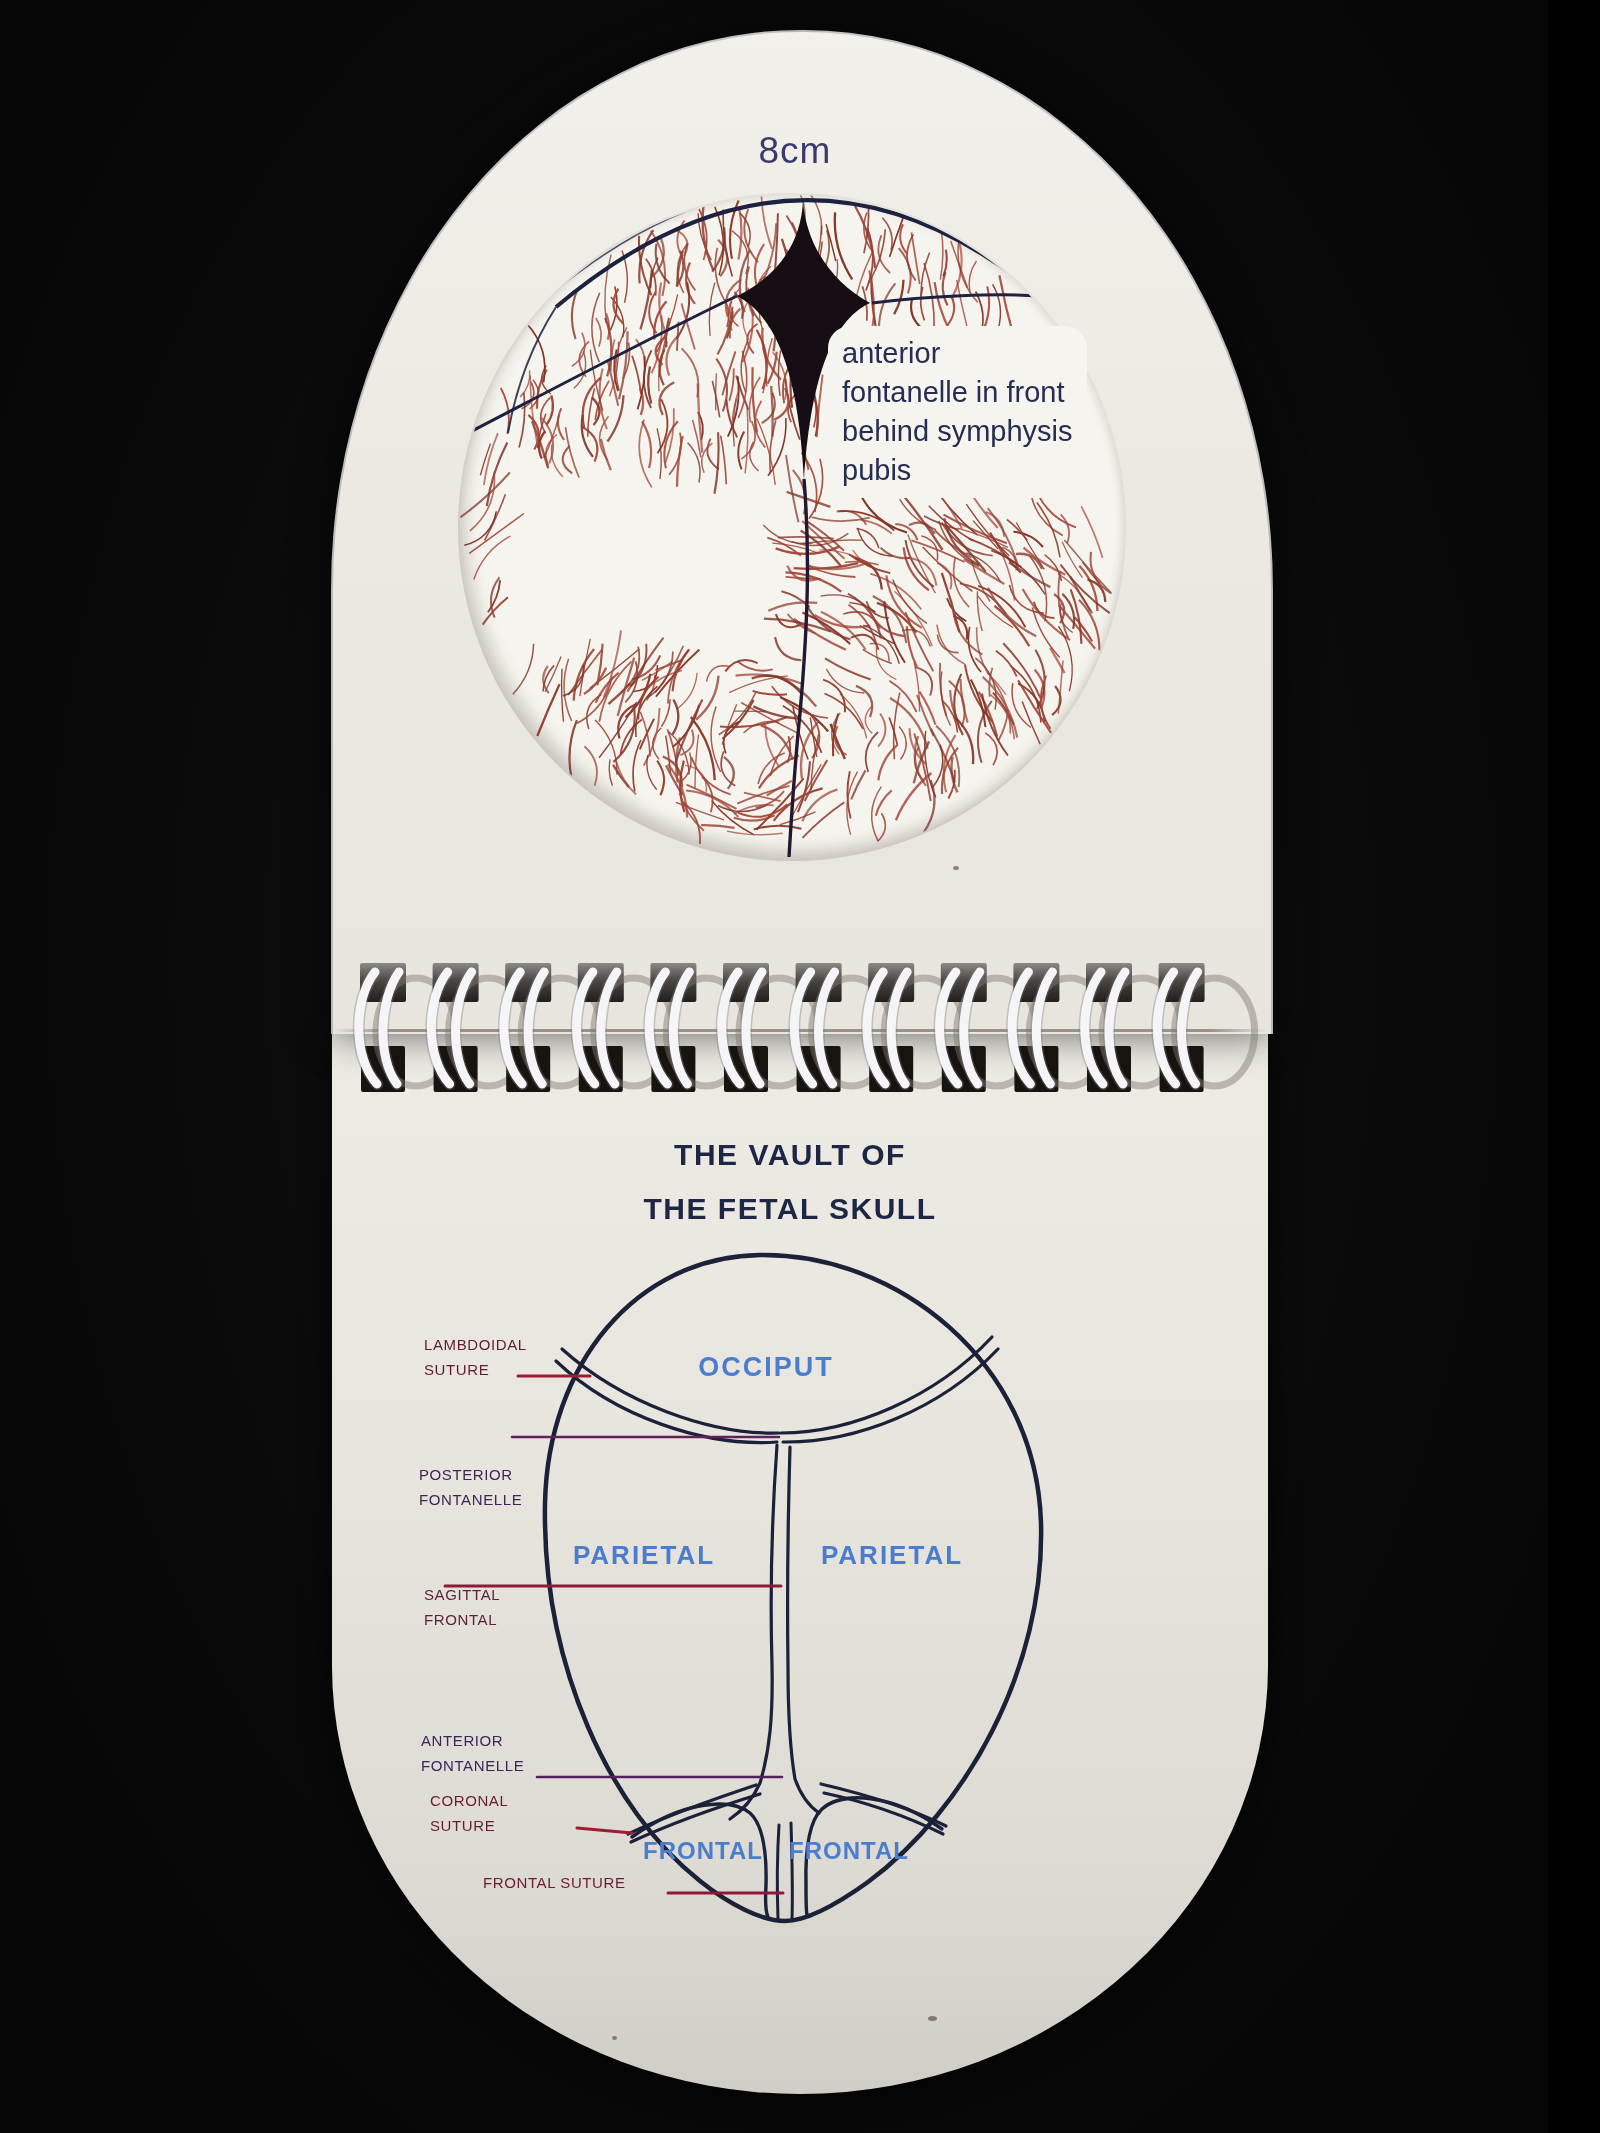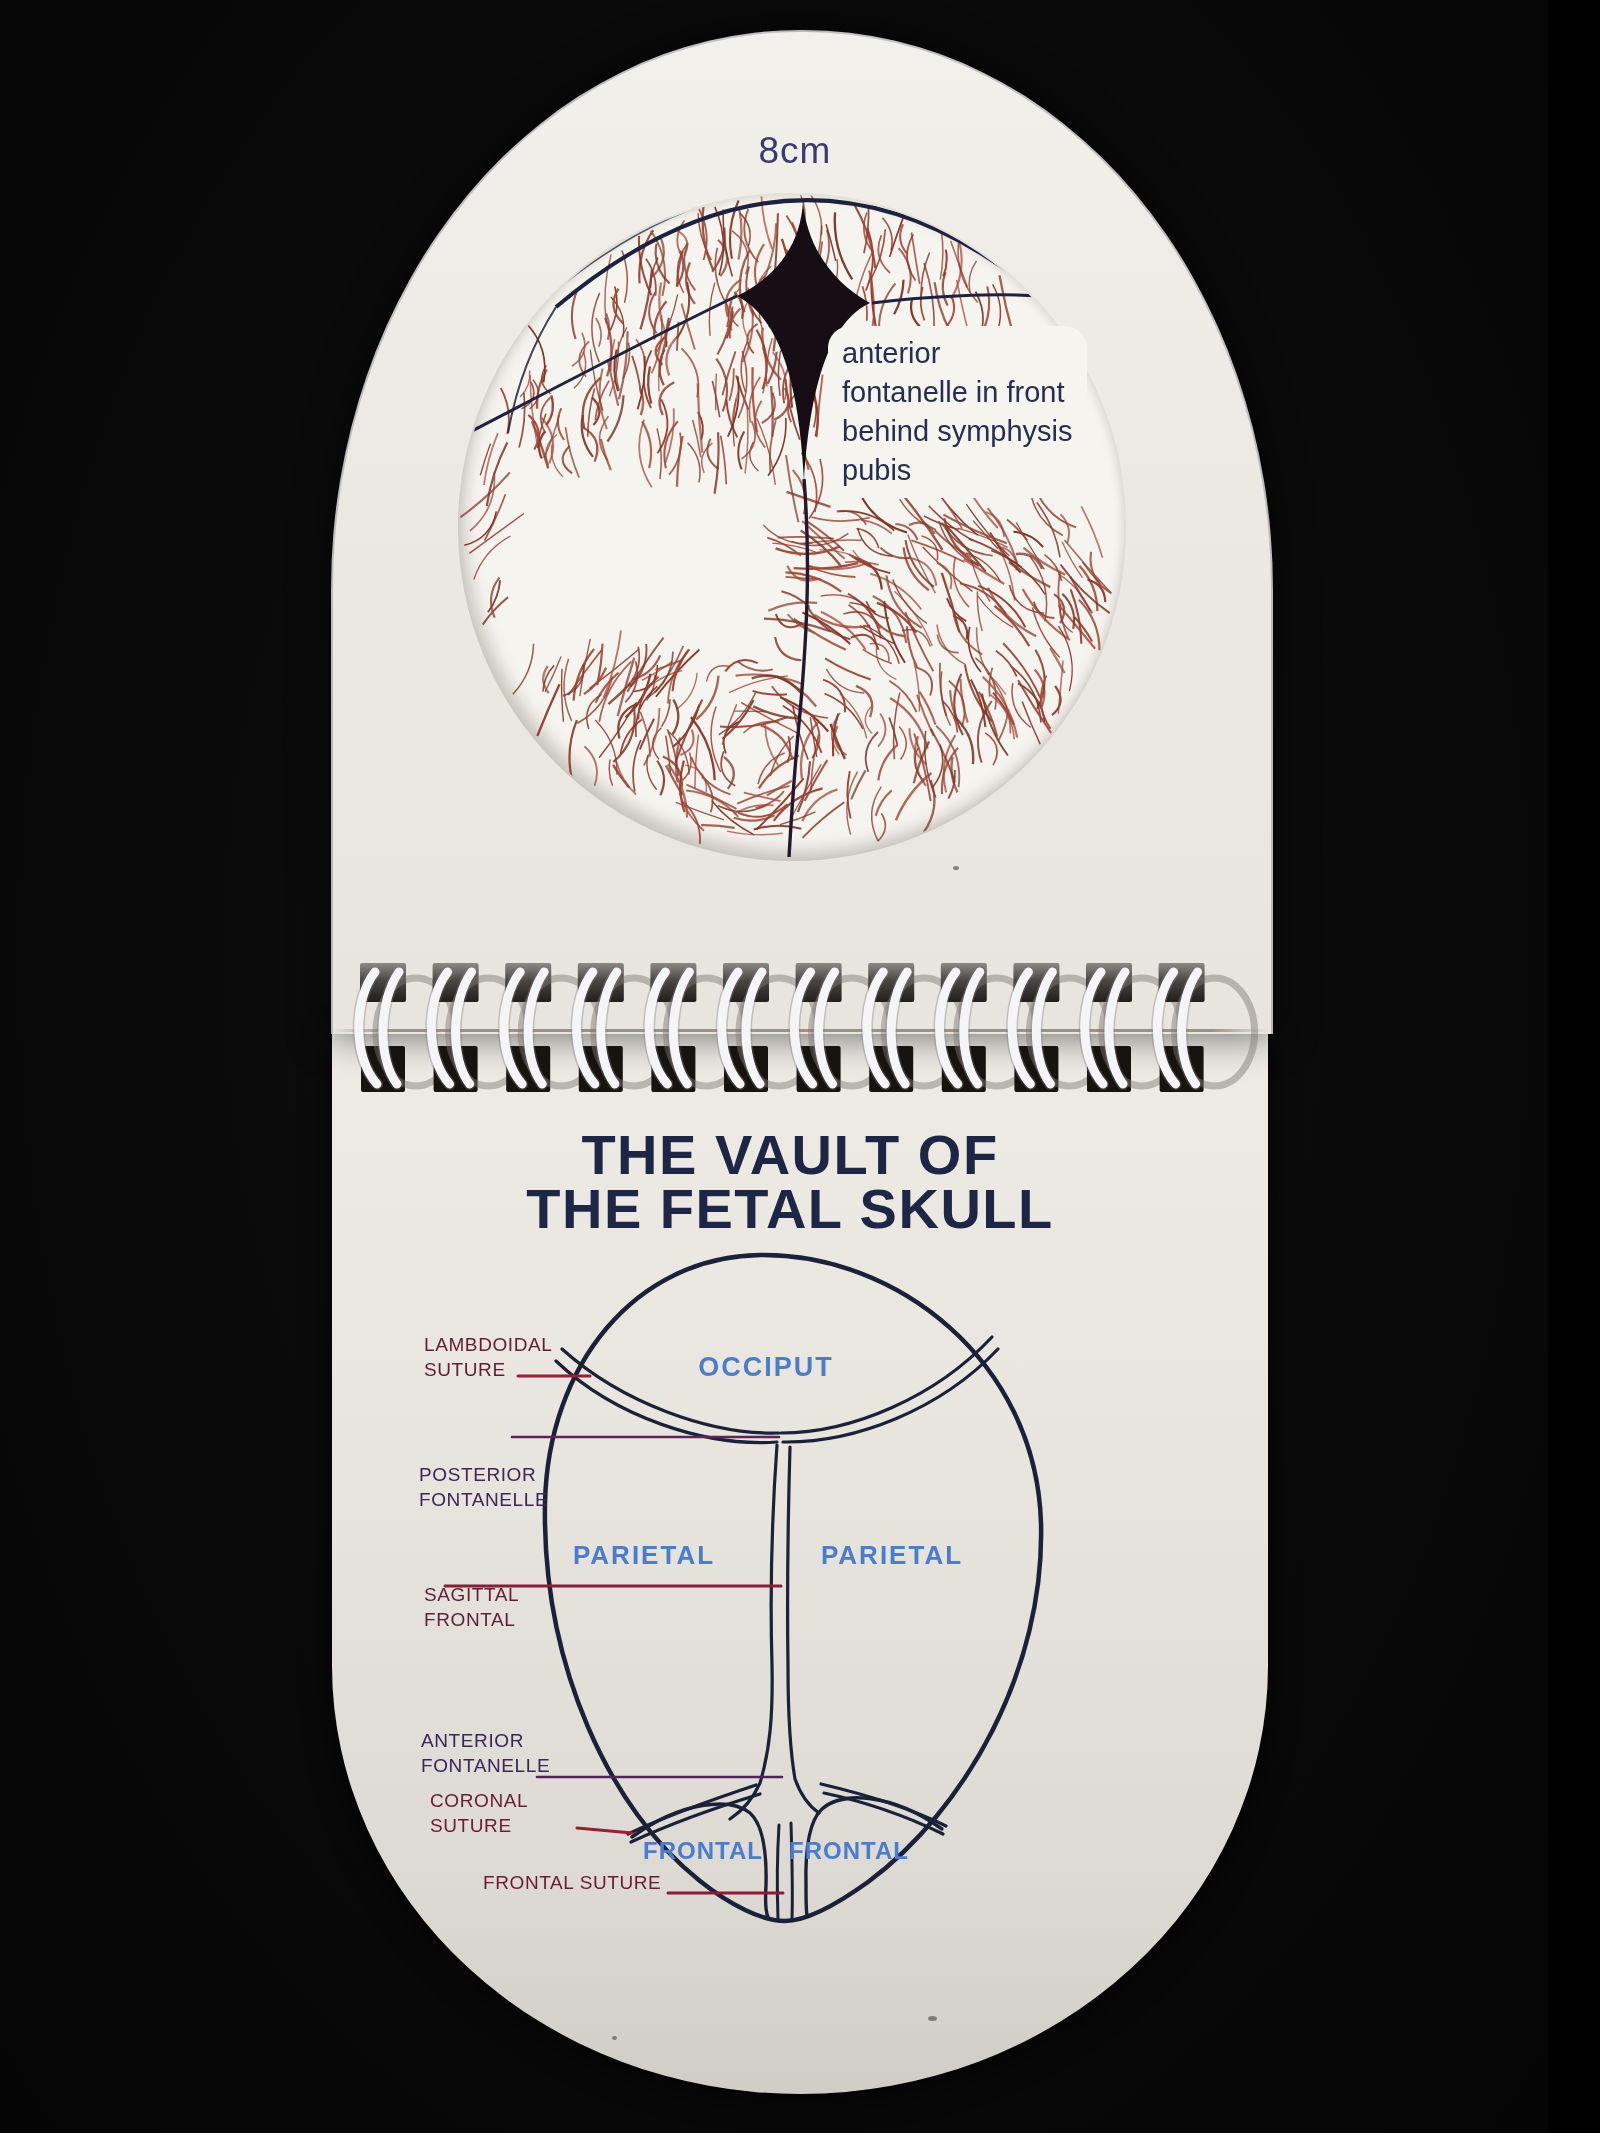--- a/index.html
+++ b/index.html
@@ -23,29 +23,29 @@
         box-shadow:inset 6px -10px 16px rgba(95,88,80,0.30), inset -3px 4px 8px rgba(120,112,104,0.15);}
   #hole-art{position:absolute;left:458px;top:193px;width:668px;height:668px;}
   #dimension-label{position:absolute;left:695px;top:130px;width:200px;text-align:center;
         font-size:37px;color:#3a3a6c;letter-spacing:1px;}
   .hole-annotation{position:absolute;font-size:29px;line-height:39px;color:#262d52;
         background:#f6f4ee;border-radius:22px;padding:8px 14px;white-space:pre-line;}
   #annotation-anterior{left:828px;top:326px;}
   #annotation-sagittal{left:500px;top:474px;}
   #binding-svg{position:absolute;left:0;top:940px;width:1600px;height:170px;}
   #page-title{position:absolute;left:440px;top:1128px;width:700px;text-align:center;
-        font-size:56px;line-height:54px;font-weight:bold;letter-spacing:1.5px;white-space:pre-line;}
+        font-size:30px;line-height:54px;font-weight:bold;letter-spacing:1.5px;white-space:pre-line;}
   #skull-svg{position:absolute;left:400px;top:1245px;width:660px;height:700px;}
   .bone-label{position:absolute;font-weight:bold;letter-spacing:2px;text-align:center;}
   #bone-occiput{left:666px;top:1324px;width:200px;font-size:27px;margin-top:28px;}
   #bone-parietal-left{left:544px;top:1540px;width:200px;font-size:26px;}
   #bone-parietal-right{left:792px;top:1540px;width:200px;font-size:26px;}
   #bone-frontal-left{left:641px;top:1837px;width:124px;font-size:24px;letter-spacing:1px;}
   #bone-frontal-right{left:787px;top:1837px;width:124px;font-size:24px;letter-spacing:1px;}
-  .suture-label{position:absolute;font-size:19px;line-height:25px;letter-spacing:0.6px;white-space:pre-line;}
+  .suture-label{position:absolute;font-size:15px;line-height:25px;letter-spacing:0.6px;white-space:pre-line;}
   #suture-lambdoidal{left:424px;top:1332px;}
   #suture-posterior{left:419px;top:1438px;margin-top:24px;}
   #suture-sagittal{left:424px;top:1582px;}
   #suture-anterior{left:421px;top:1728px;}
   #suture-coronal{left:430px;top:1788px;}
   #suture-frontal{left:483px;top:1870px;}
   .speck{position:absolute;border-radius:50%;background:#4a4238;opacity:0.6;}
 </style>
 </head>
 <body>

